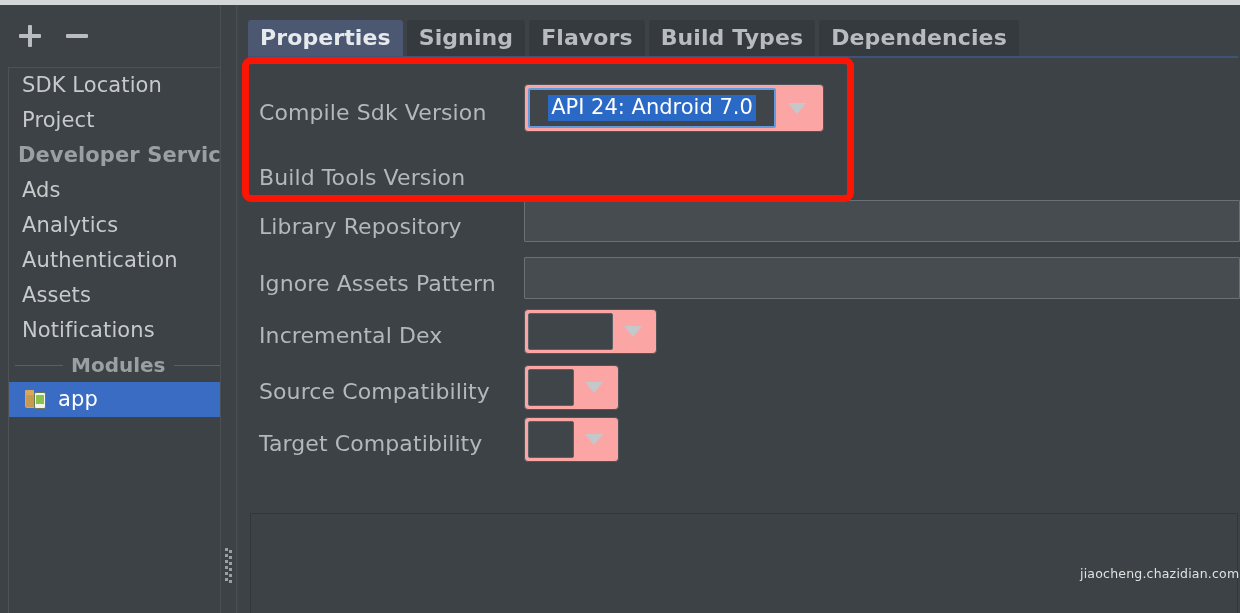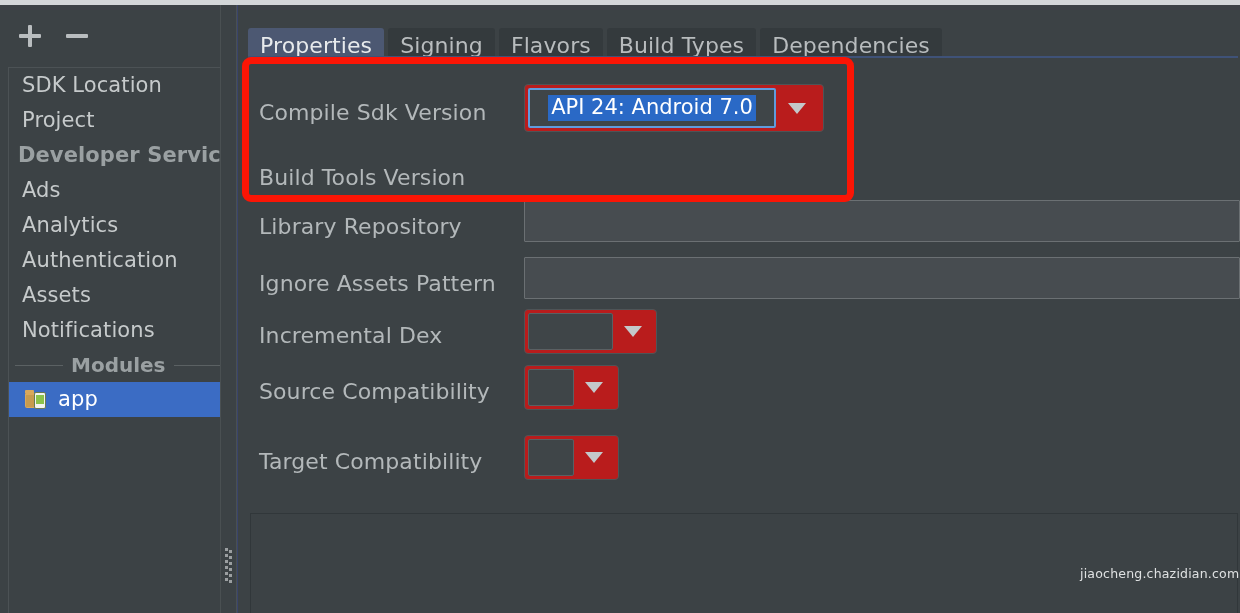--- a/index.html
+++ b/index.html
@@ -203,29 +203,30 @@
   
   .tabbar {
     position: absolute;
     left: 10px; top: 15px;
     height: 36px;
     display: flex;
     align-items: flex-end;
     gap: 4px;
   }
   .tab {
-    height: 28px;
+    height: 36px;
     line-height: 36px;
     padding: 0 12px;
     font-size: 22px;
     color: #b8bcbe;
     background: #343a3d;
     border-radius: 3px 3px 0 0;
     white-space: nowrap;
     letter-spacing: .1px;
+    font-weight: bold;
   }
   .tab.active {
     background: #4c5872;
     color: #e7eaec;
   }
   .tab-underline {
     position: absolute;
     left: 10px; top: 51px;
     width: 990px; height: 2px;
     background: #3f5278;
@@ -252,21 +253,21 @@
     white-space: nowrap;
     letter-spacing: .1px;
     margin-top: 8px;
   }
 
   
   .combo {
     position: absolute;
     display: flex;
     align-items: stretch;
-    background: #b91c1c;
+    background: #fca5a5;
     border: 1px solid #4e5457;
     border-radius: 4px;
     box-sizing: border-box;
     padding: 3px;
   }
   .combo .field {
     background: #3f4548;
     border: 1px solid #5a6063;
     border-radius: 2px;
     display: flex;
@@ -526,21 +527,21 @@
         <span class="combo" style="left:276px; top:0px; width:95px; height:45px;">
           <span class="field" style="width:46px;">
             <span class="txt"></span>
           </span>
           <span class="arrowbtn" style="width:40px;">
             <span class="caret"></span>
           </span>
         </span>
       </div>
 
-      <div class="row" style="top:377px; width:992px;">
+      <div class="row" style="top:359px; width:992px;">
         <span class="label">Target Compatibility</span>
         <span class="combo" style="left:276px; top:0px; width:95px; height:45px;">
           <span class="field" style="width:46px;">
             <span class="txt"></span>
           </span>
           <span class="arrowbtn" style="width:40px;">
             <span class="caret"></span>
           </span>
         </span>
       </div>

